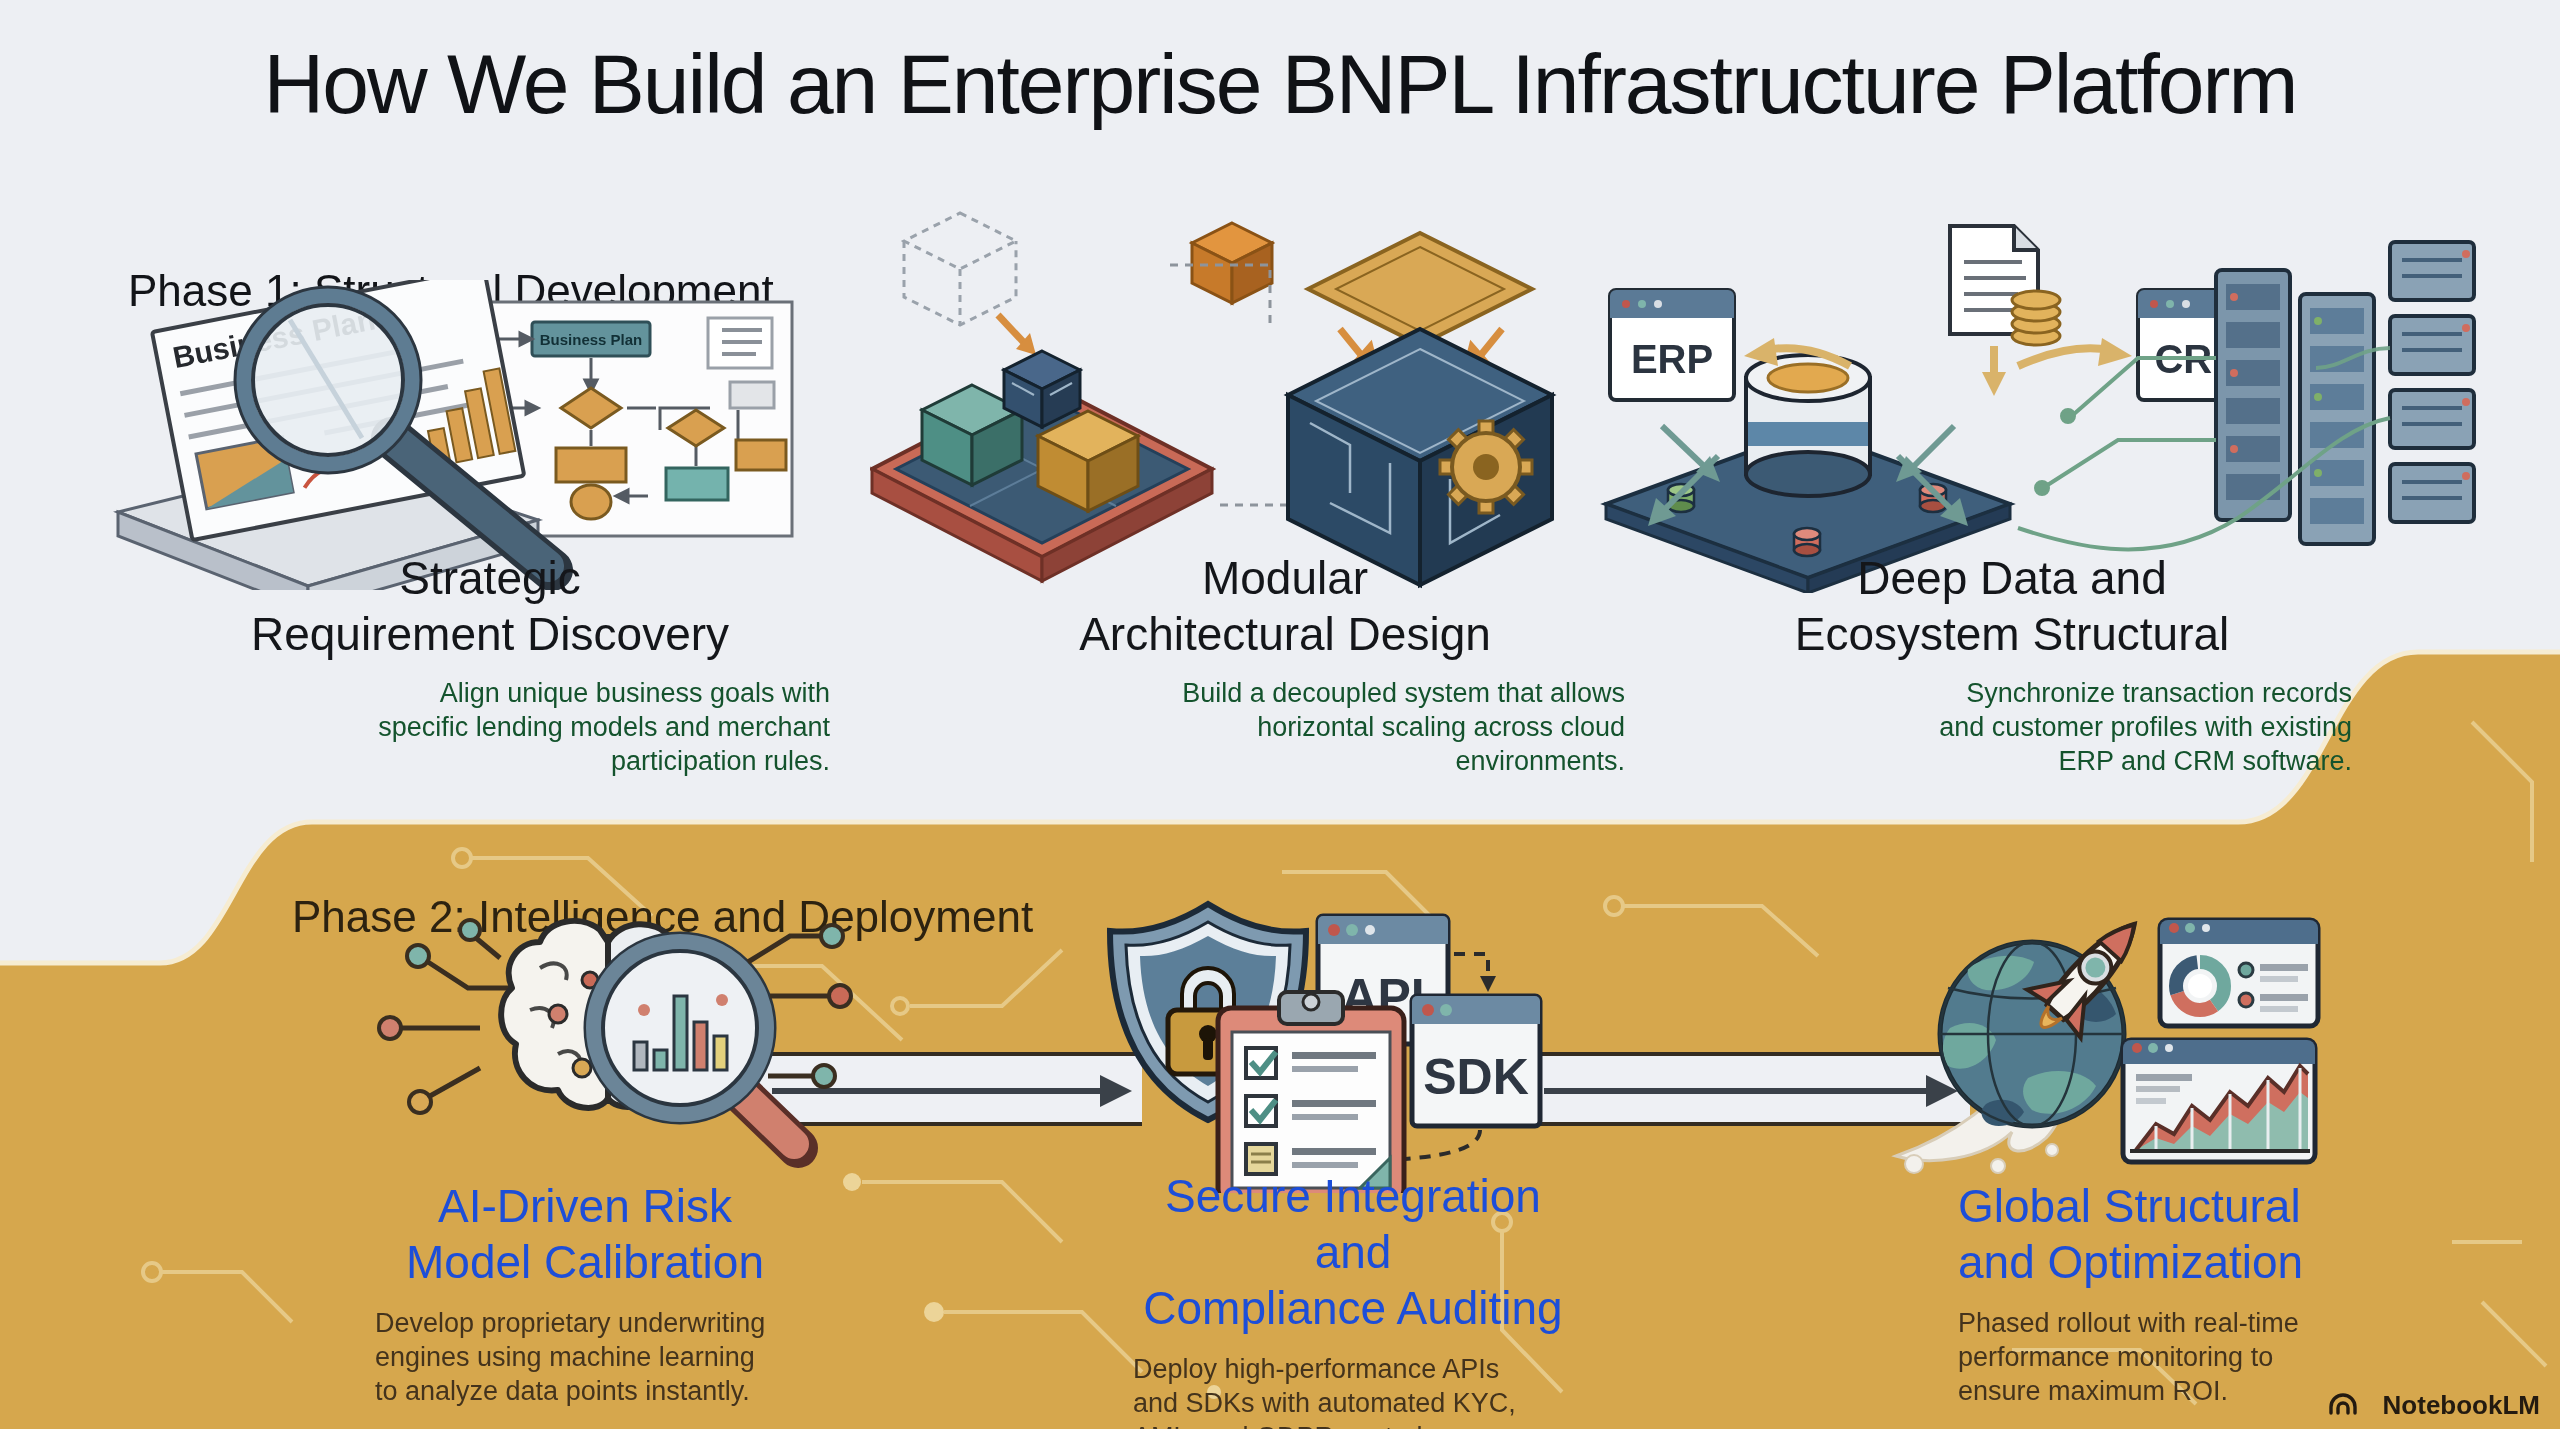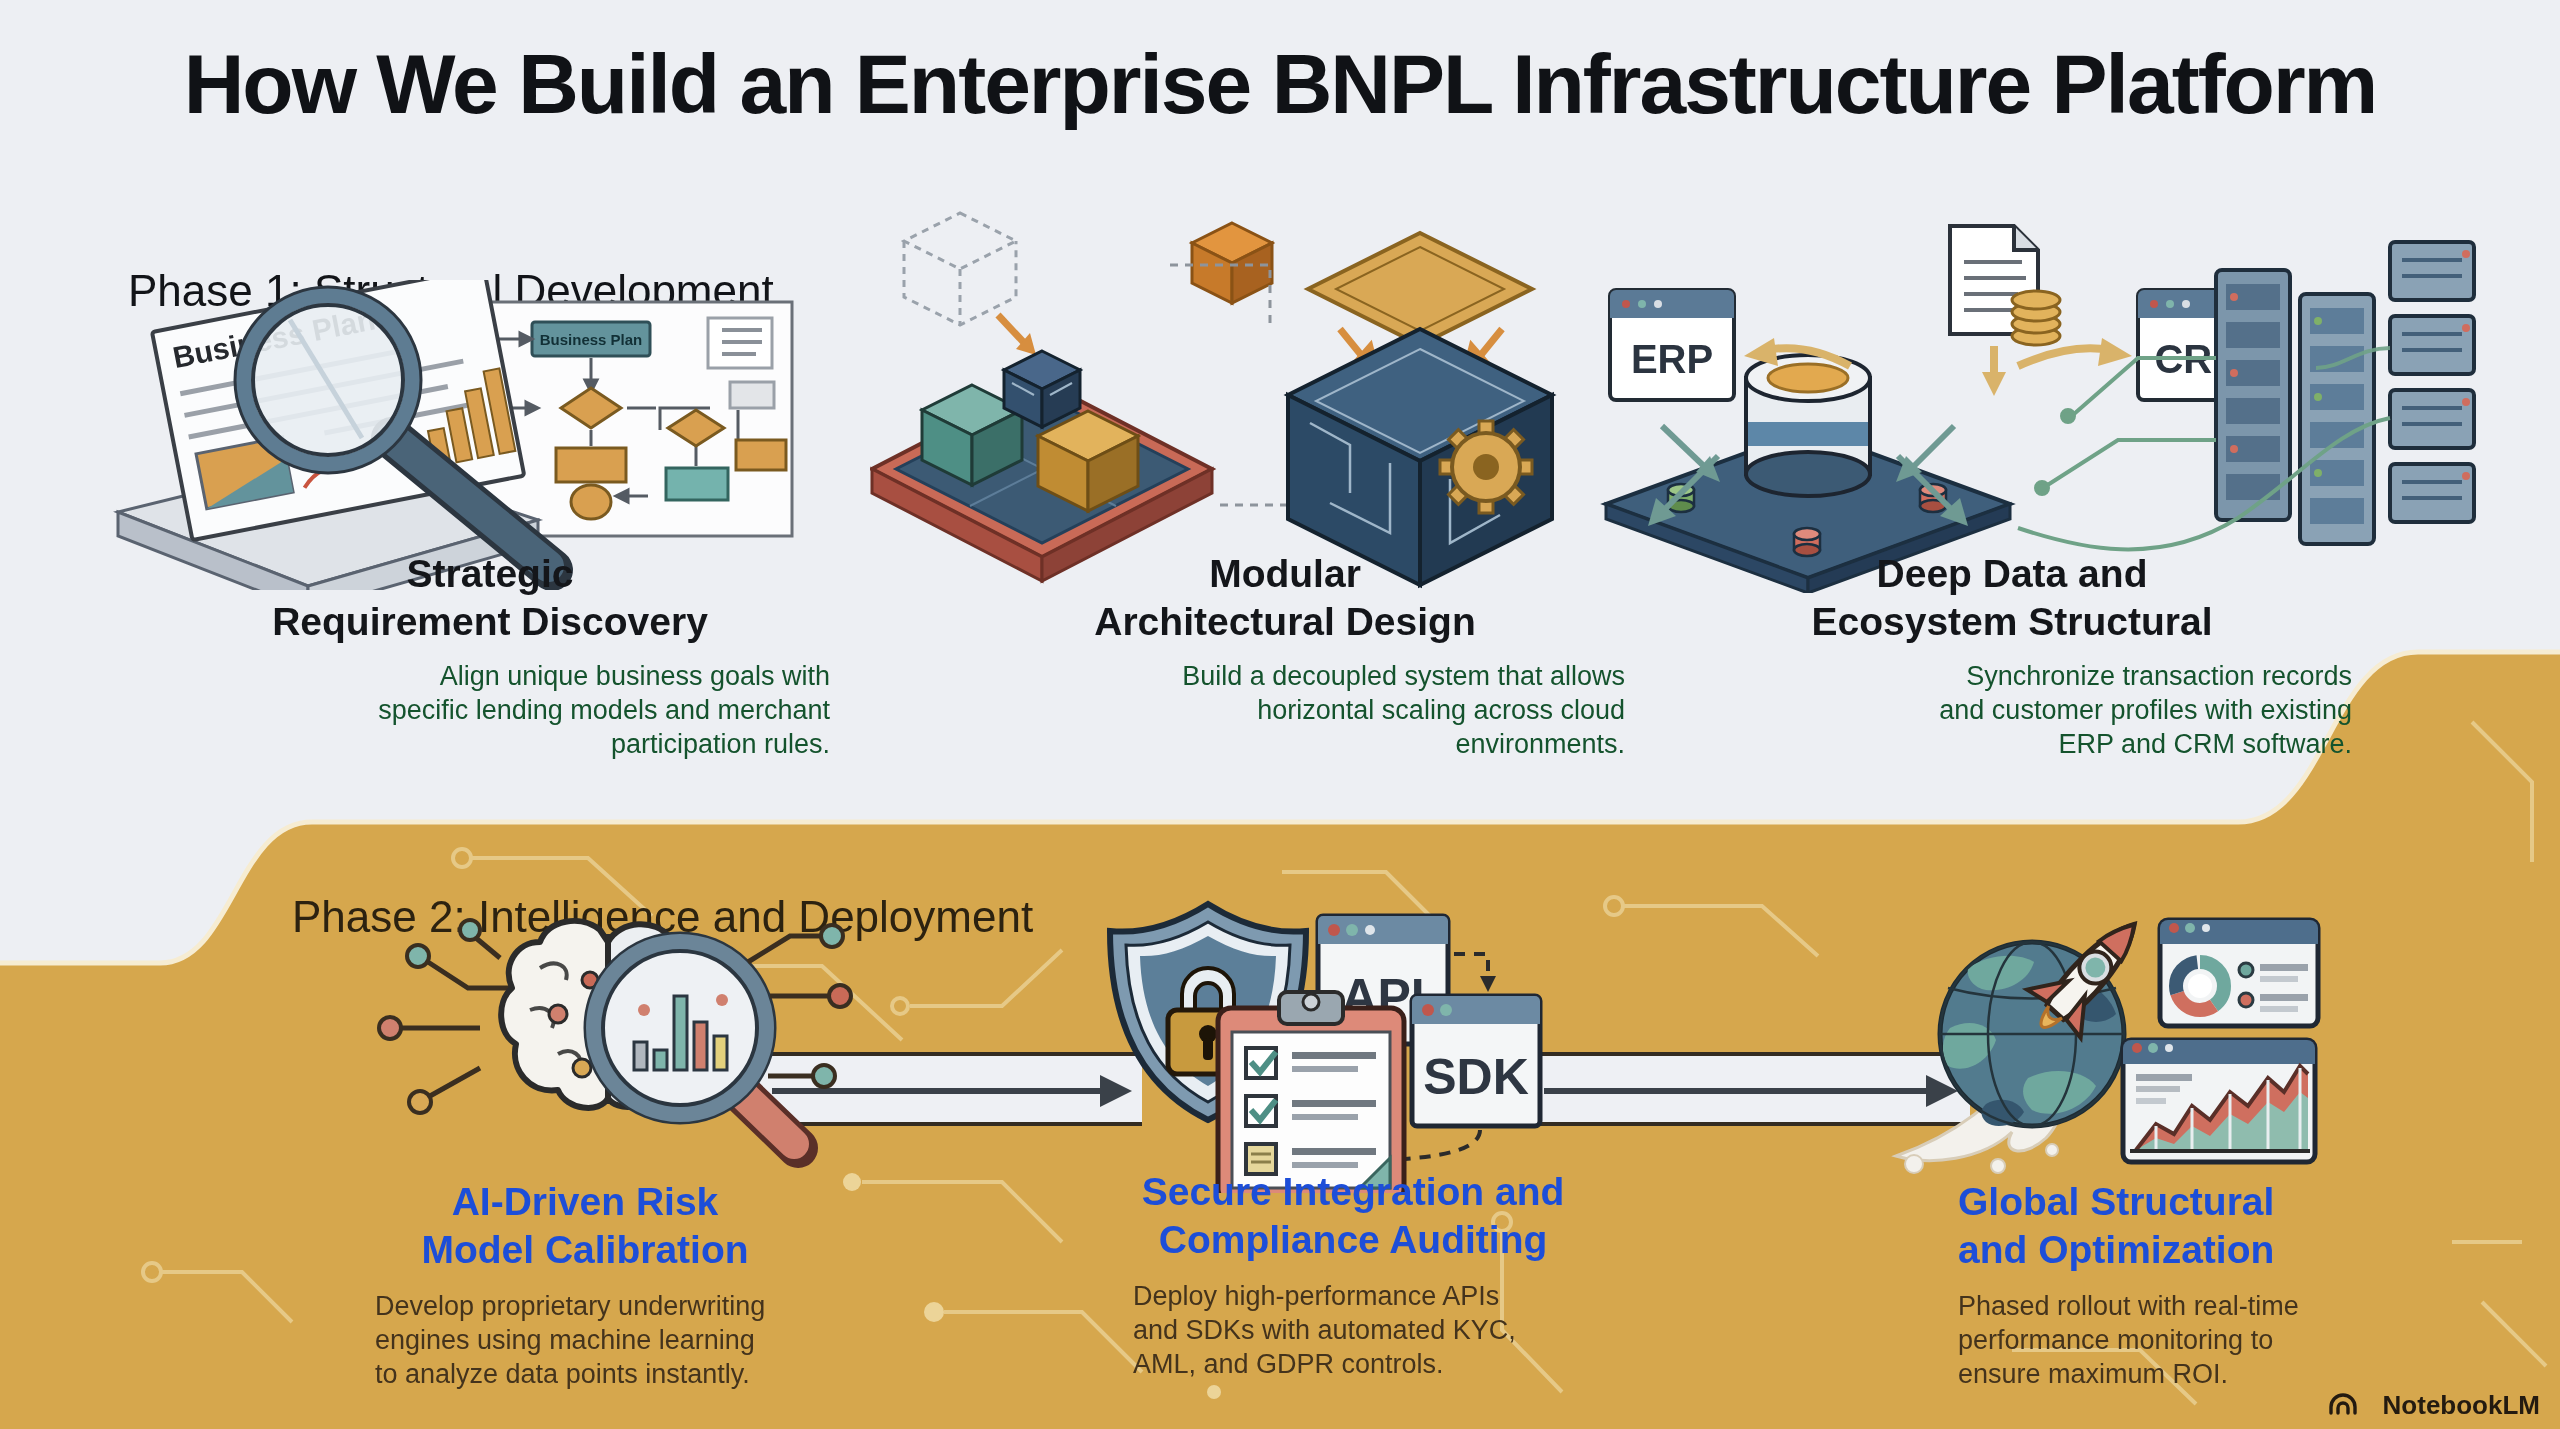--- a/index.html
+++ b/index.html
@@ -1,24 +1,24 @@
 <!DOCTYPE html>
 <html><head>
 <meta charset="utf-8">
 <style>
   html,body{margin:0;padding:0;background:#edeff3;}
   .canvas{position:relative;width:2560px;height:1429px;overflow:hidden;background:#edeff3;
           font-family:"Liberation Sans","DejaVu Sans",sans-serif;color:#16181c;}
   .abs{position:absolute;}
   .pre{white-space:pre-line;}
-  .main-title{left:0;top:36px;width:2560px;text-align:center;font-size:84px;font-weight:700;
+  .main-title{left:0;top:36px;width:2560px;text-align:center;font-size:84px;font-weight:400;
               letter-spacing:-2px;color:#101216;}
   .phase-heading{font-size:44px;font-weight:400;color:#121418;margin-top:46px;}
   .p2-heading{color:#2c2210;}
-  .step-title{font-size:39px;font-weight:700;line-height:1.22;text-align:center;color:#14161a;}
+  .step-title{font-size:46px;font-weight:400;line-height:1.22;text-align:center;color:#14161a;}
   .step-desc{font-size:27px;font-weight:500;line-height:1.26;text-align:right;color:#14532d;}
   .p2 .step-title{color:#1d4ed8;}
   .p2 .step-desc{color:#44331c;}
   .left{text-align:left;}
   .watermark{right:20px;bottom:8px;display:flex;align-items:center;gap:24px;
              font-size:26px;font-weight:700;color:#231a10;}
   svg text{font-family:"Liberation Sans","DejaVu Sans",sans-serif;}
 </style>
 </head>
 <body>

